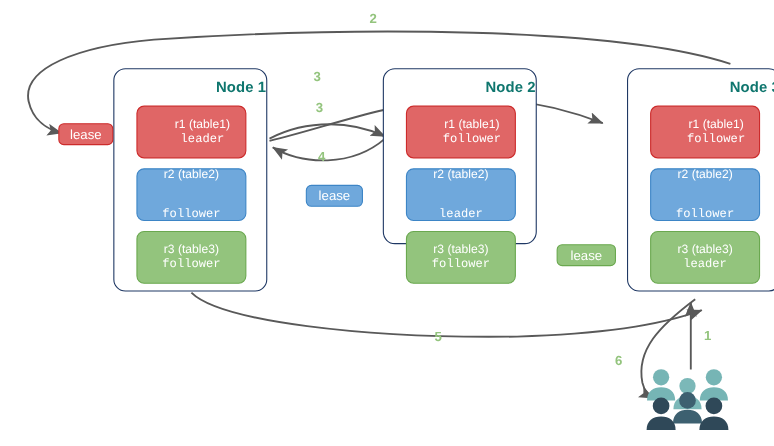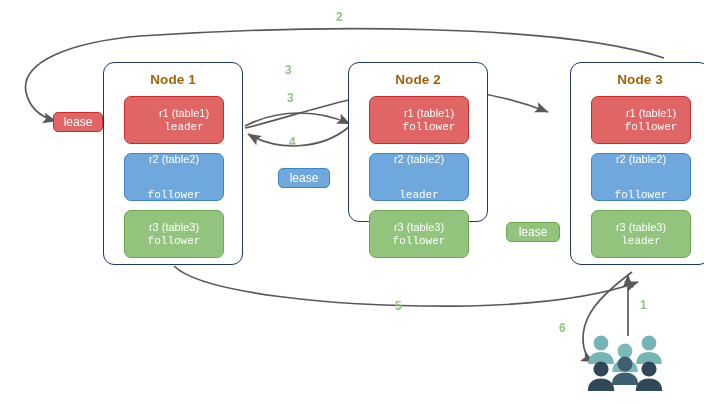--- a/index.html
+++ b/index.html
@@ -19,24 +19,24 @@
   .node{
     position:absolute;
     box-sizing:border-box;
     border:1.6px solid #1f3864;
     border-radius:11px;
     background:#ffffff;
   }
   .node-title{
     position:absolute;
     left:0;right:0;top:9px;
-    text-align:center;
+    text-align:right;
     font-size:13.5px;
     font-weight:bold;
-    color:#a16207;
+    color:#0f766e;
     letter-spacing:.1px;
   }
   .replica{
     position:absolute;
     left:20px;
     width:100px;
     height:48px;
     box-sizing:border-box;
     border-radius:7px;
     display:flex;

